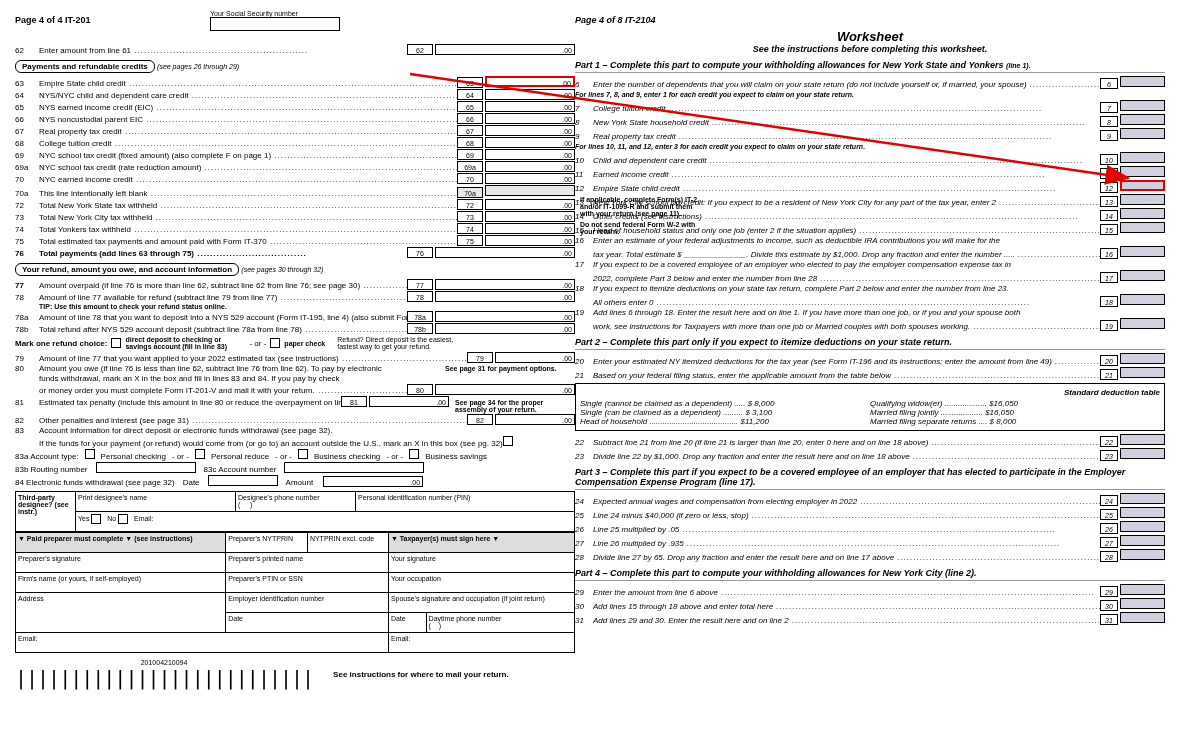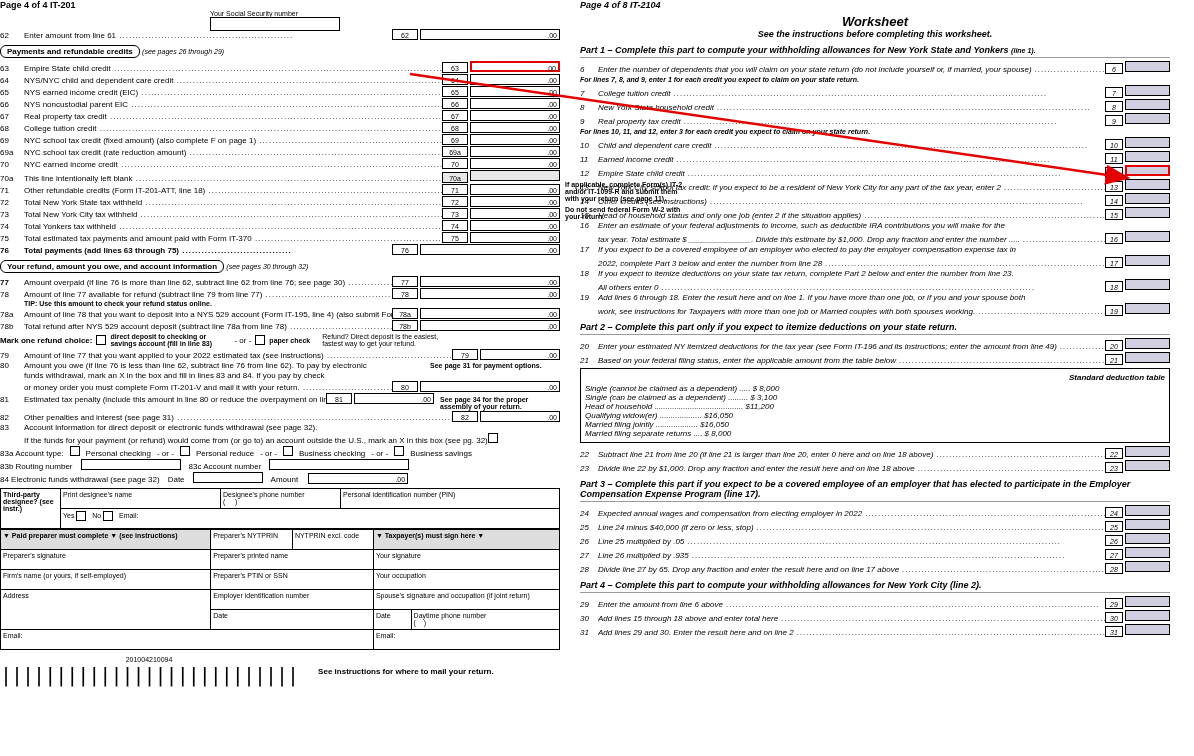--- a/index.html
+++ b/index.html
@@ -1,17 +1,17 @@
 <!DOCTYPE html>
 <html><head>
 <meta charset="utf-8">
 <style>
   * { box-sizing: border-box; margin: 0; padding: 0; }
   body { font-family: Arial, sans-serif; font-size: 8px; background: #fff; color: #000; width: 1194px; height: 756px; position: relative; }
-  .container { display: flex; gap: 20px; padding: 0; }
+  .container { display: flex; padding: 15px; }
   .left-form { width: 560px; }
   .right-form { width: 590px; font-style: italic; }
   .page-header { font-size: 9px; margin-bottom: 4px; }
   .ssn-box { position: absolute; left: 210px; top: 10px; }
   .ssn-box label { font-size: 7px; display: block; }
   .ssn-box input { width: 130px; height: 14px; border: 1px solid #000; }
   .line-row { display: flex; align-items: baseline; margin: 1px 0; font-size: 8px; }
   .line-num { width: 24px; flex-shrink: 0; }
   .line-text { flex: 1; overflow: hidden; white-space: nowrap; text-overflow: clip; }
   .line-dots::after { content: " ...................................................................................................................."; letter-spacing: 1px; }
@@ -29,21 +29,21 @@
   .refund-choice { display: flex; align-items: center; gap: 4px; font-size: 8px; margin: 2px 0; }
   .checkbox { width: 10px; height: 10px; border: 1px solid #000; display: inline-block; vertical-align: middle; }
   .signature-table { width: 100%; border-collapse: collapse; font-size: 7px; }
   .signature-table td { border: 1px solid #000; padding: 2px; vertical-align: top; height: 20px; }
   .barcode { font-family: monospace; letter-spacing: -1px; font-size: 20px; }
   .worksheet-title { text-align: center; font-weight: bold; font-size: 13px; }
   .worksheet-sub { text-align: center; font-weight: bold; font-size: 9px; margin-bottom: 4px; }
   .part-header { font-weight: bold; font-size: 9px; margin: 6px 0 3px 0; border-bottom: 1px solid #999; padding-bottom: 2px; }
   .std-ded-box { border: 1px solid #000; padding: 4px; margin: 3px 0; font-size: 8px; }
   .std-ded-title { text-align: right; font-weight: bold; font-size: 8px; margin-bottom: 2px; }
-  .std-ded-row { display: flex; flex-direction: column; }
+  .std-ded-row { display: flex; }
   .std-ded-col { flex: 1; }
   .arrow-svg { position: absolute; pointer-events: none; z-index: 10; }
   .shaded-amt { background: #d0d0e0; }
 </style>
 </head>
 <body>
 
 <div class="container">
 
   <div class="left-form">
@@ -124,26 +124,20 @@
           <span class="line-num">70</span>
     <span class="line-text line-dots">NYC earned income credit</span>
     <span class="line-box-num ">70</span>
     <span class="line-amount  " style="width:90px">.00</span>
         </div>
         <div class="line-row">
           <span class="line-num">70a</span>
     <span class="line-text line-dots">This line intentionally left blank</span>
     <span class="line-box-num shaded">70a</span>
     <span class="line-amount  shaded" style="width:90px"></span>
-        </div>
-        <div class="line-row">
-          <span class="line-num">71</span>
-    <span class="line-text line-dots">Other refundable credits (Form IT-201-ATT, line 18)</span>
-    <span class="line-box-num ">71</span>
-    <span class="line-amount  " style="width:90px">.00</span>
         </div>
         <div class="line-row">
           <span class="line-num">72</span>
     <span class="line-text line-dots">Total New York State tax withheld</span>
     <span class="line-box-num ">72</span>
     <span class="line-amount  " style="width:90px">.00</span>
         </div>
         <div class="line-row">
           <span class="line-num">73</span>
     <span class="line-text line-dots">Total New York City tax withheld</span>

